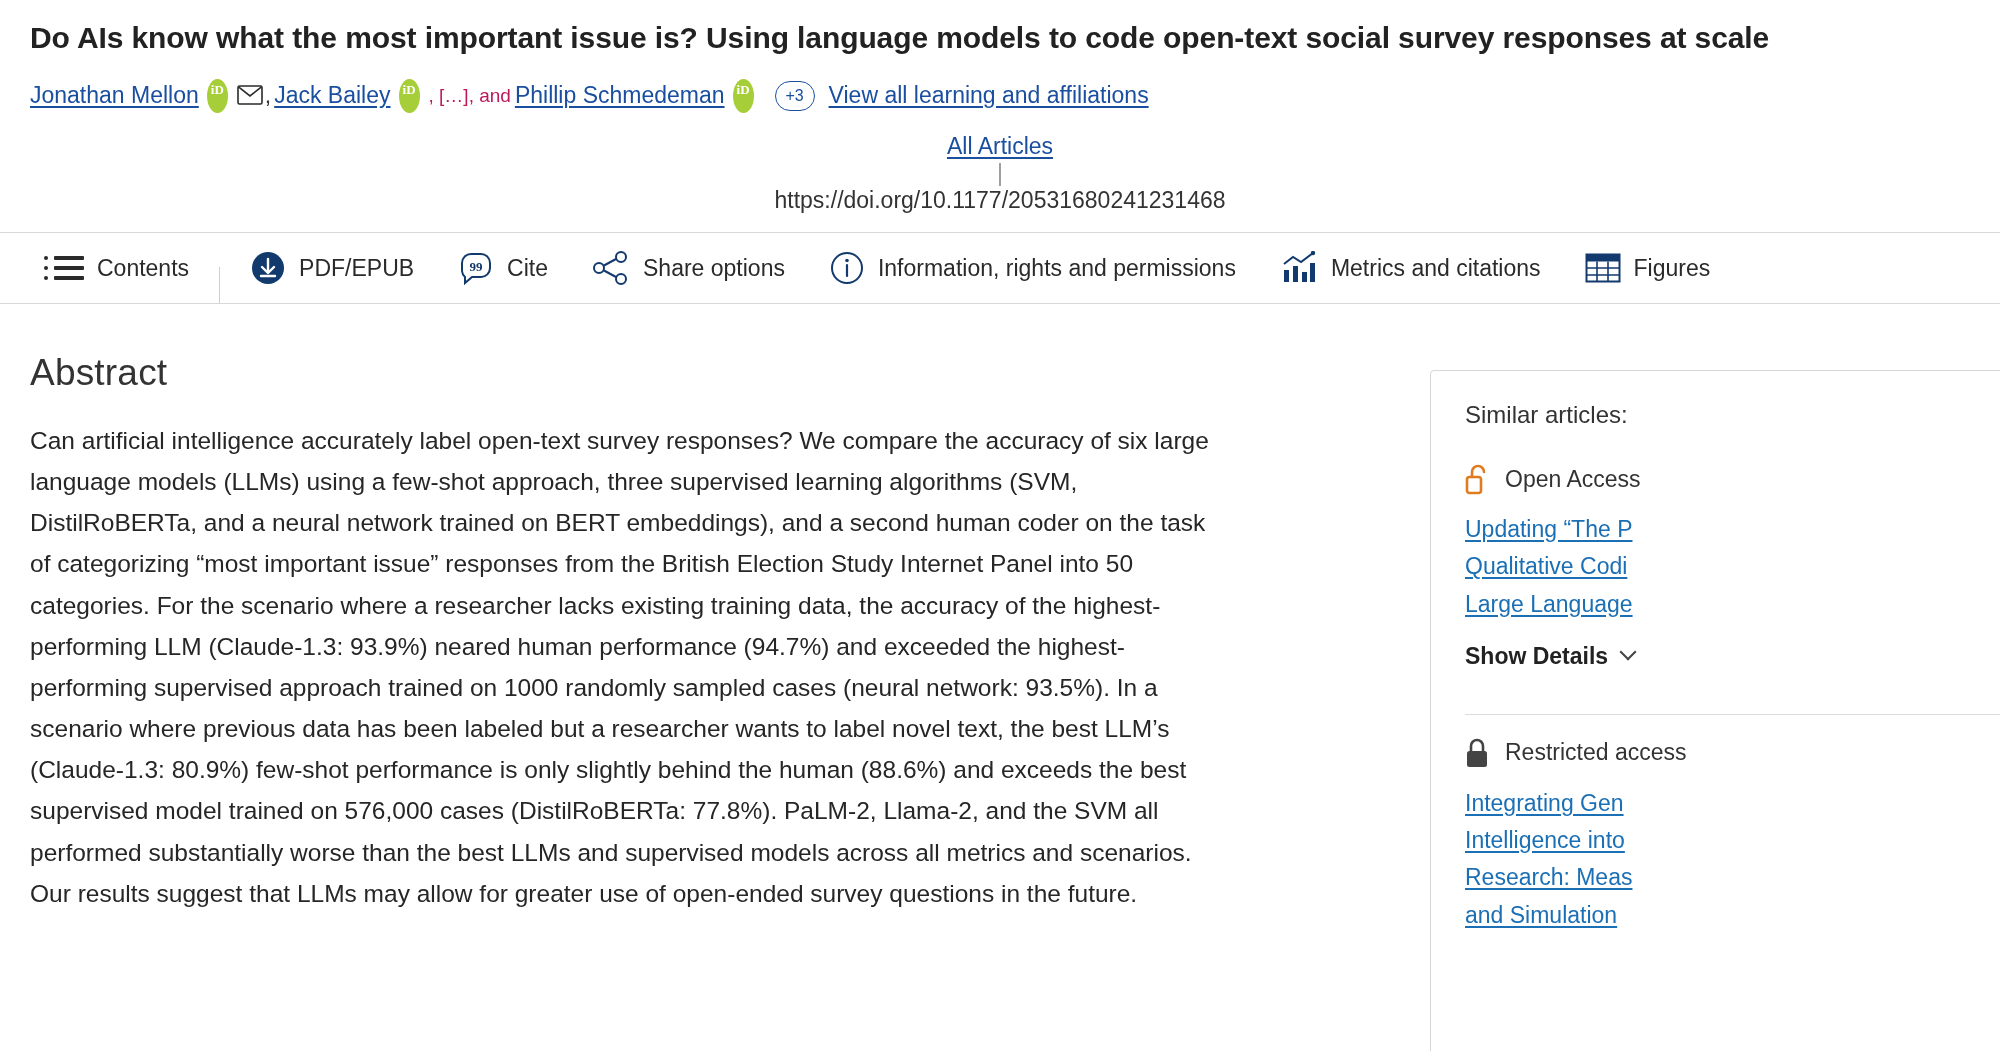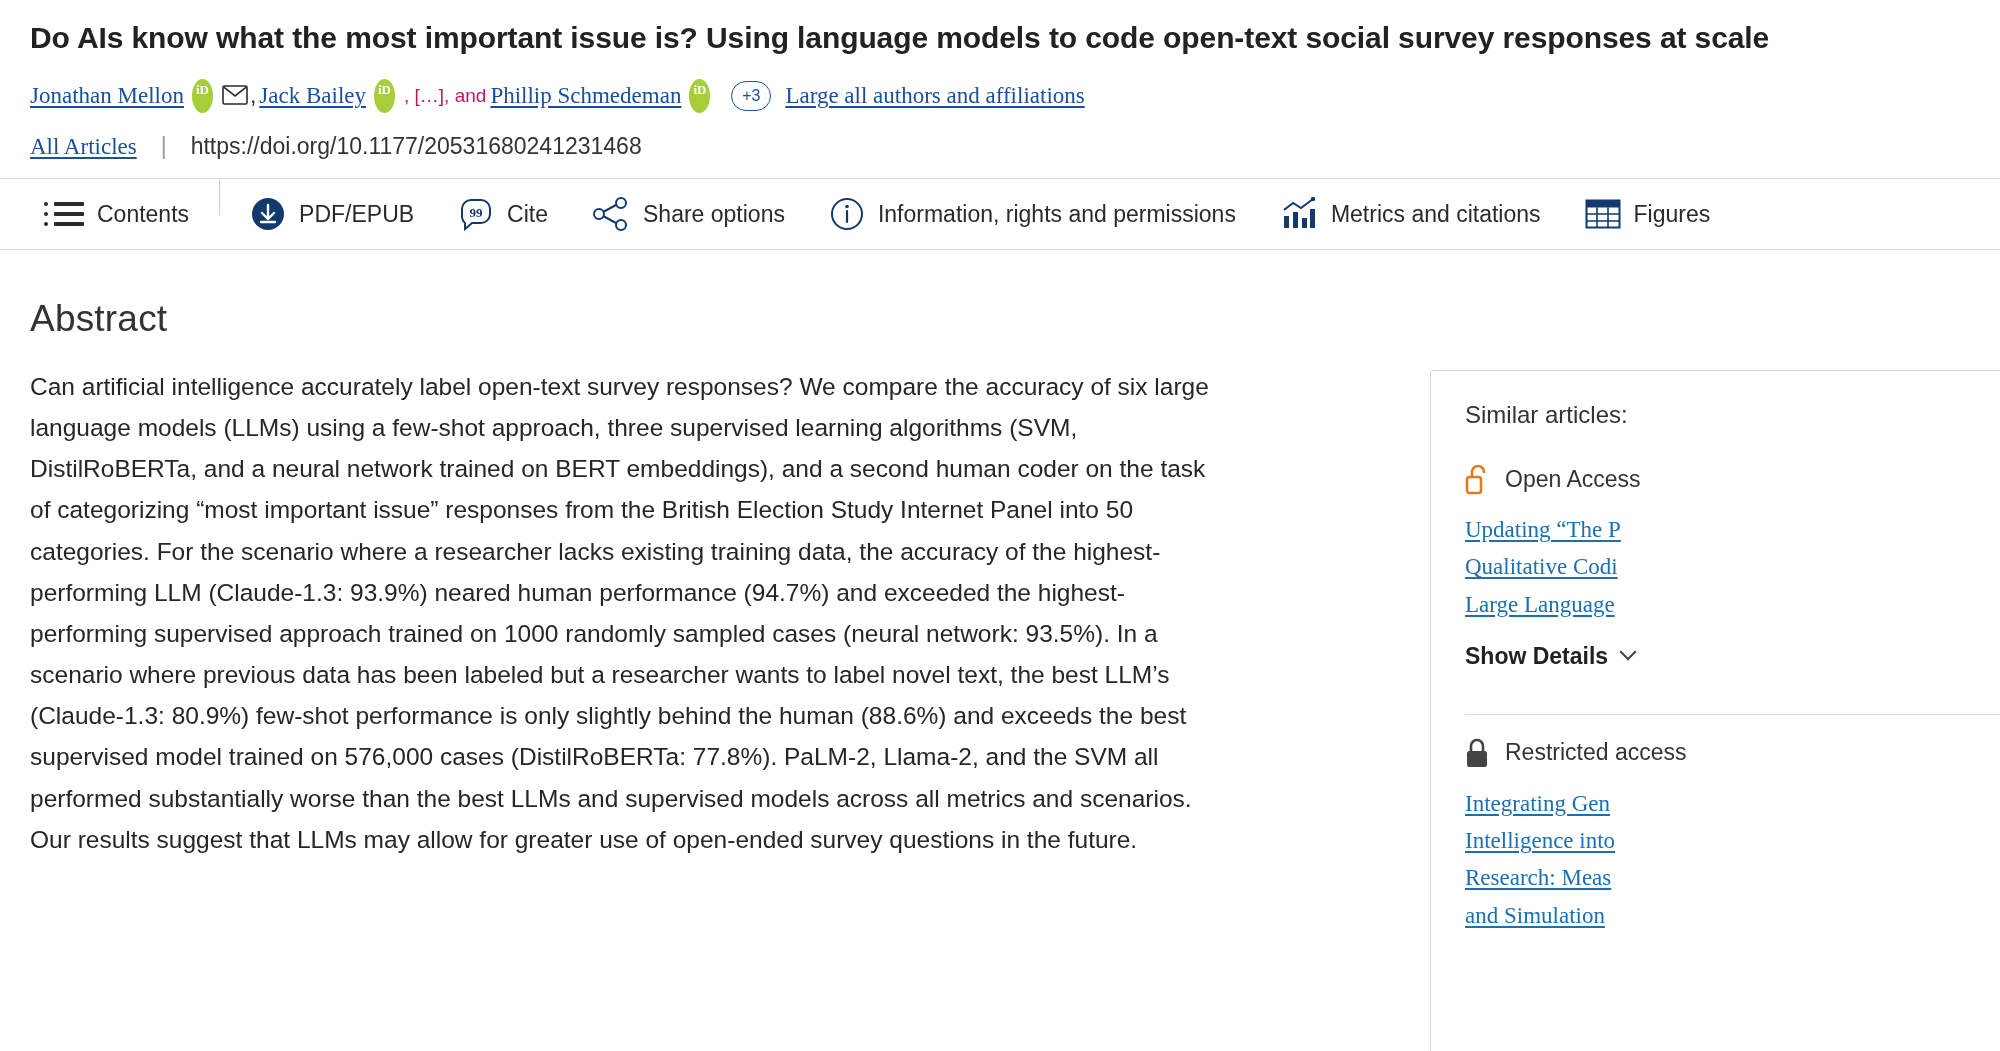--- a/index.html
+++ b/index.html
@@ -4,21 +4,21 @@
 <style>
   * { box-sizing: border-box; }
   html, body {
     margin: 0; padding: 0;
     width: 2000px; height: 1051px;
     background: #ffffff;
     font-family: "Liberation Sans", sans-serif;
     color: #222222;
     overflow: hidden;
   }
-  a { text-decoration: none; font-family: Liberation Serif, serif; }
+  a { text-decoration: none; }
 
   .page {
     position: relative;
     width: 2000px;
     height: 1051px;
     overflow: hidden;
     border-radius: 23px;
   }
 
   
@@ -93,39 +93,40 @@
   }
   .comma { padding-right: 3px; }
   .ellipsis-authors { font-size: 19px; color: #be185d; padding: 0 4px; }
 
   .meta-line {
     font-size: 23px;
     color: #333333;
     display: flex;
     align-items: center;
     margin-bottom: 18px;
+    flex-direction: column;
   }
   .meta-link {
     color: #1a4fa0;
     text-decoration: underline;
     text-underline-offset: 3px;
   }
   .meta-sep {
     color: #999999;
     margin: 0 24px;
   }
   .doi-text { color: #333333; }
 
   
   .toolbar {
     border-top: 1px solid #d8d8d8;
     border-bottom: 1px solid #d8d8d8;
     height: 72px;
     display: flex;
-    align-items: flex-start;
+    align-items: flex-end;
     padding-left: 22px;
     gap: 0px;
     background: #fff;
   }
   .tb-item {
     display: flex;
     align-items: center;
     gap: 13px;
     font-size: 23px;
     color: #2a2a2a;
@@ -255,21 +256,21 @@
           <path d="M1.8 2.2 L13 11 L24.2 2.2" fill="none" stroke="#2a2a2a" stroke-width="1.6"></path>
         </svg>
       </span>
       <span class="comma">, </span>
       <a class="author-link" href="#">Jack Bailey</a>
       <span class="orcid-icon">iD</span>
       <span class="ellipsis-authors">, […], and </span>
       <a class="author-link" href="#">Phillip Schmedeman</a>
       <span class="orcid-icon">iD</span>
       <span class="plus-badge">+3</span>
-      <a class="view-all-authors" href="#">Large all authors and affiliations</a>
+      <a class="view-all-authors" href="#">View all learning and affiliations</a>
     </div>
 
     <div class="meta-line">
       <a class="meta-link" href="#">All Articles</a>
       <span class="meta-sep">|</span>
       <span class="doi-text">https://doi.org/10.1177/20531680241231468</span>
     </div>
   </div>
 
   <div class="toolbar">

